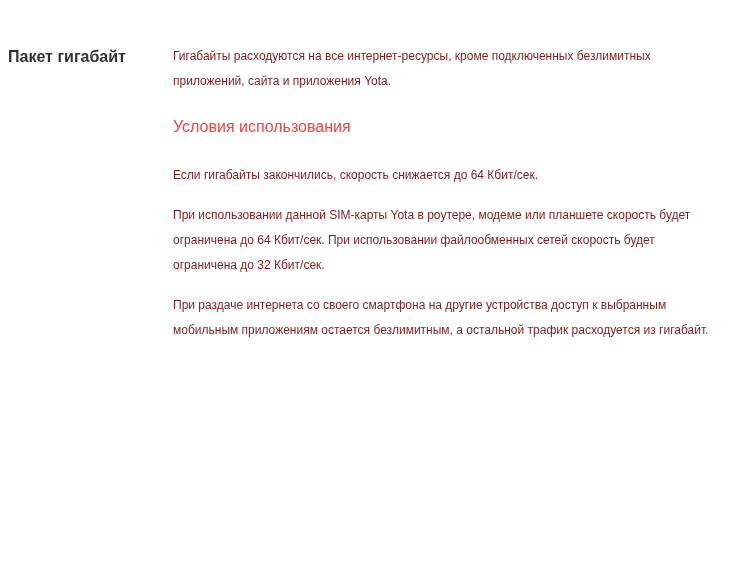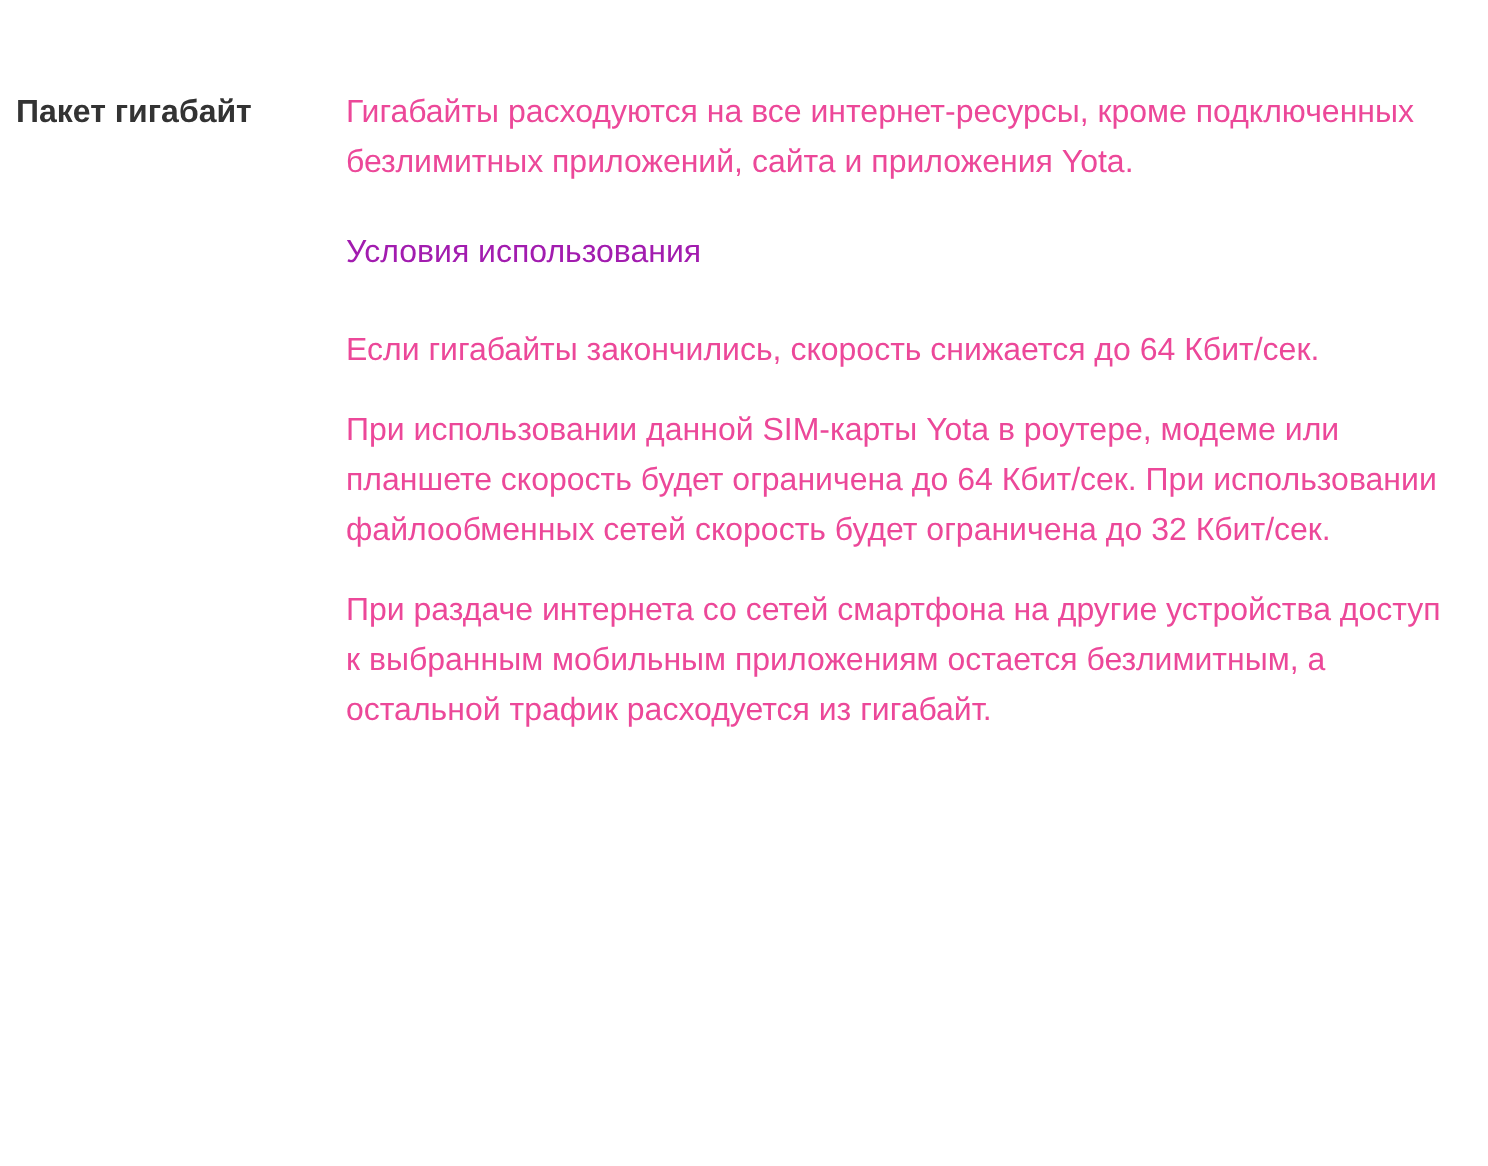--- a/index.html
+++ b/index.html
@@ -32,39 +32,39 @@
     line-height: 25px;
     font-weight: bold;
     color: #333333;
   }
   .content-col {
     flex: 0 0 548px;
     width: 548px;
   }
   .content-col p {
     margin: 0 0 15px 0;
-    font-size: 16px;
+    font-size: 12px;
     line-height: 25px;
-    color: #ec4899;
+    color: #7f1d1d;
   }
   .terms-subheading {
     margin: 20px 0 24px 0;
     font-size: 16px;
     line-height: 25px;
     font-weight: normal;
-    color: #a21caf;
+    color: #ef4444;
   }
 </style>
 </head>
 <body>
 
 <div class="row">
   <div class="label-col">
     <h3 class="row-label">Пакет гигабайт</h3>
   </div>
   <div class="content-col">
     <p>Гигабайты расходуются на все интернет-ресурсы, кроме подключенных безлимитных приложений, сайта и приложения Yota.</p>
     <h4 class="terms-subheading">Условия использования</h4>
     <p>Если гигабайты закончились, скорость снижается до 64 Кбит/сек.</p>
     <p>При использовании данной SIM-карты Yota в роутере, модеме или планшете скорость будет ограничена до 64 Кбит/сек. При использовании файлообменных сетей скорость будет ограничена до 32 Кбит/сек.</p>
-    <p>При раздаче интернета со сетей смартфона на другие устройства доступ к выбранным мобильным приложениям остается безлимитным, а остальной трафик расходуется из гигабайт.</p>
+    <p>При раздаче интернета со своего смартфона на другие устройства доступ к выбранным мобильным приложениям остается безлимитным, а остальной трафик расходуется из гигабайт.</p>
   </div>
 </div>
 
 </body></html>

